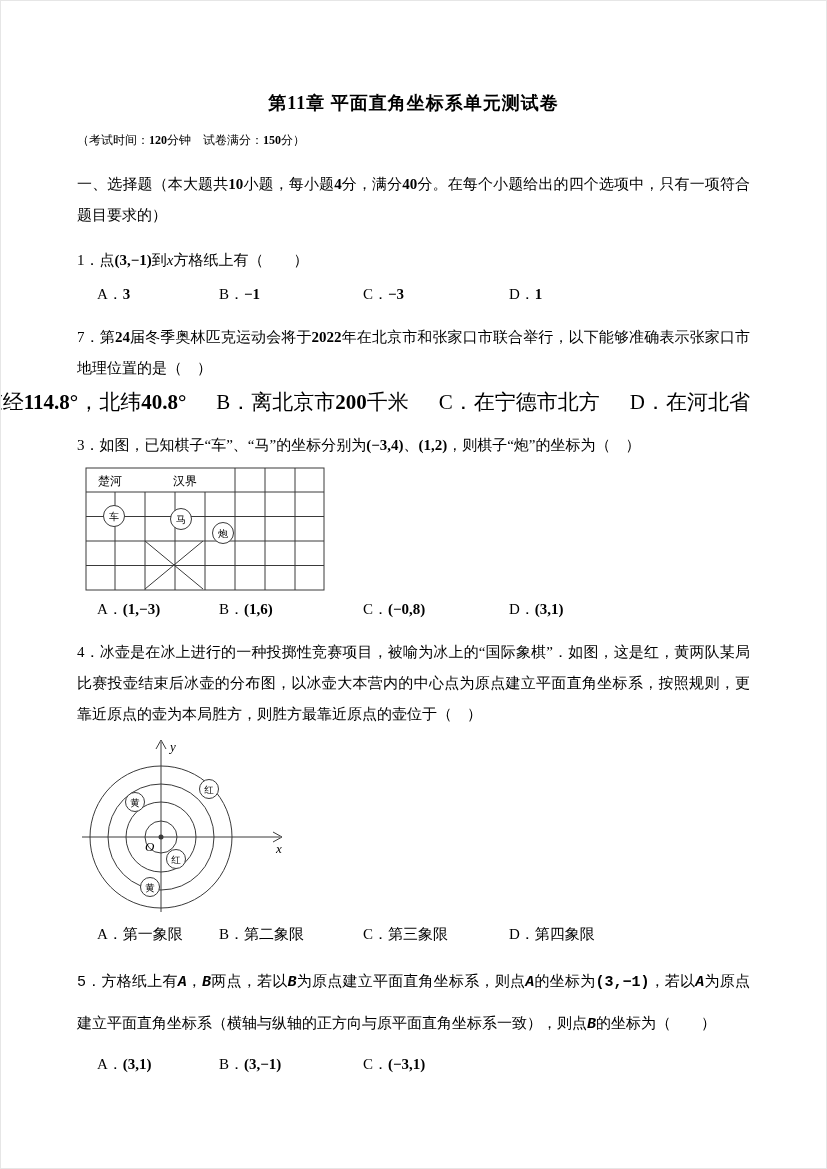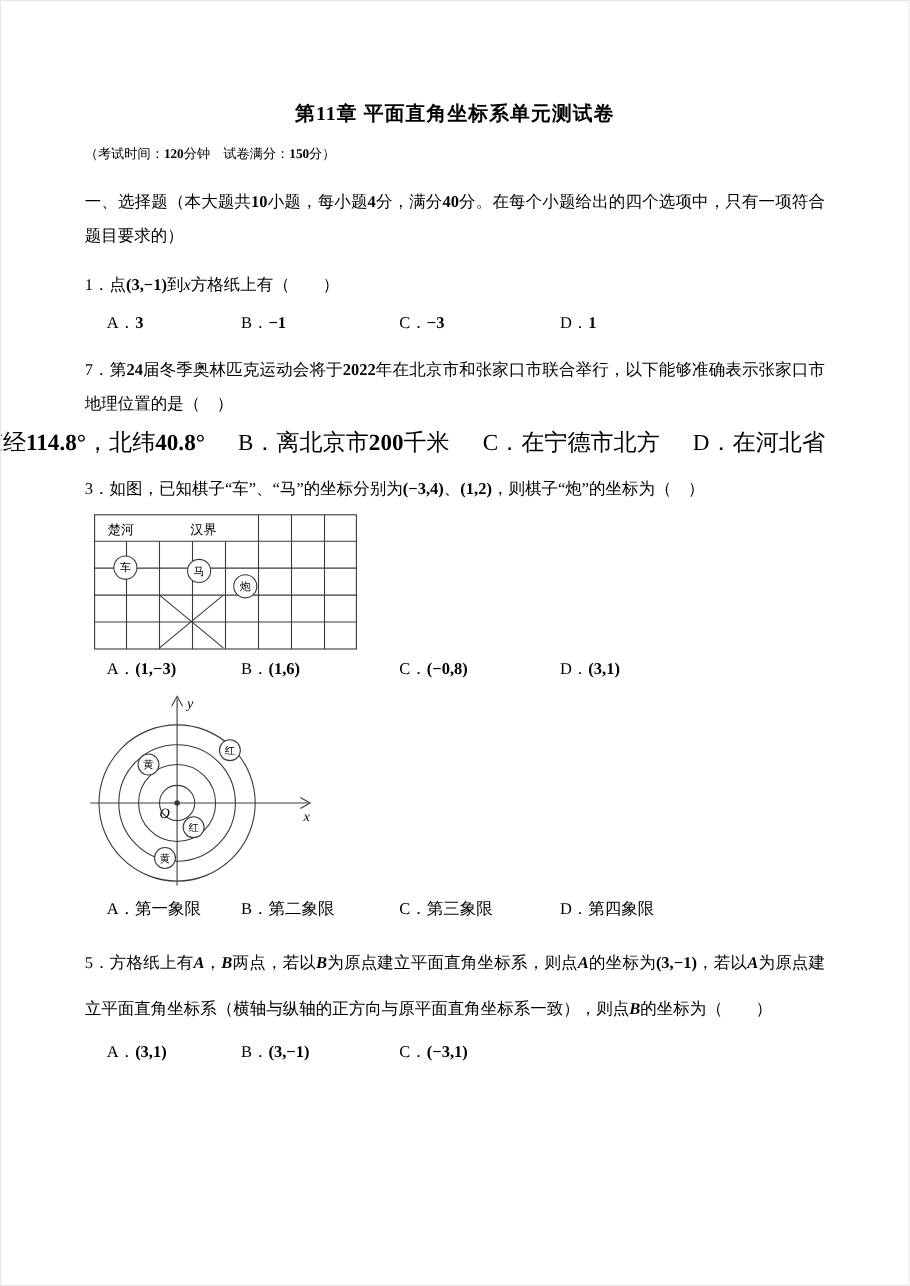--- a/index.html
+++ b/index.html
@@ -33,21 +33,21 @@
     font-size:15px;
     line-height:31px;
     text-align:justify;
   }
   .q-text {
     margin-top:14px;
     font-size:15px;
     line-height:31px;
     text-align:justify;
   }
-  .q-text.tall { line-height:42px; }
+  .q-text.tall { line-height:42px;font-family:Liberation Mono, monospace; }
   .opt-row {
     margin-top:4px;
     display:grid;
     grid-template-columns:122px 144px 146px 1fr;
     padding-left:20px;
     font-size:15px;
     line-height:28px;
   }
   .opt-row-flex {
     margin-top:4px;
@@ -138,20 +138,21 @@
 
     <div class="opt-row">
       <span><span>A．</span><span class="seg-b">(1,−3)</span></span>
       <span><span>B．</span><span class="seg-b">(1,6)</span></span>
       <span><span>C．</span><span class="seg-b">(−0,8)</span></span>
       <span><span>D．</span><span class="seg-b">(3,1)</span></span>
     </div>
   </div>
 
   <div>
+    <div class="q-text"><span>4．冰壶是在冰上进行的一种投掷性竞赛项目，被喻为冰上的“国际象棋”．如图，这是红，黄两队某局比赛投壶结束后冰壶的分布图，以冰壶大本营内的中心点为原点建立平面直角坐标系，按照规则，更靠近原点的壶为本局胜方，则胜方最靠近原点的壶位于（　）</span></div>
 
     <svg class="fig curl-fig" width="212" height="180" viewBox="0 0 212 180">
       <g stroke="#3a3a3a" stroke-width="1" fill="none">
         <circle cx="82" cy="101" r="71"></circle>
         <circle cx="82" cy="101" r="53"></circle>
         <circle cx="82" cy="101" r="35"></circle>
         <circle cx="82" cy="101" r="16"></circle>
       </g>
       <circle cx="82" cy="101" r="2.5" fill="#3a3a3a"></circle>
       <g stroke="#3a3a3a" stroke-width="1" fill="none">

